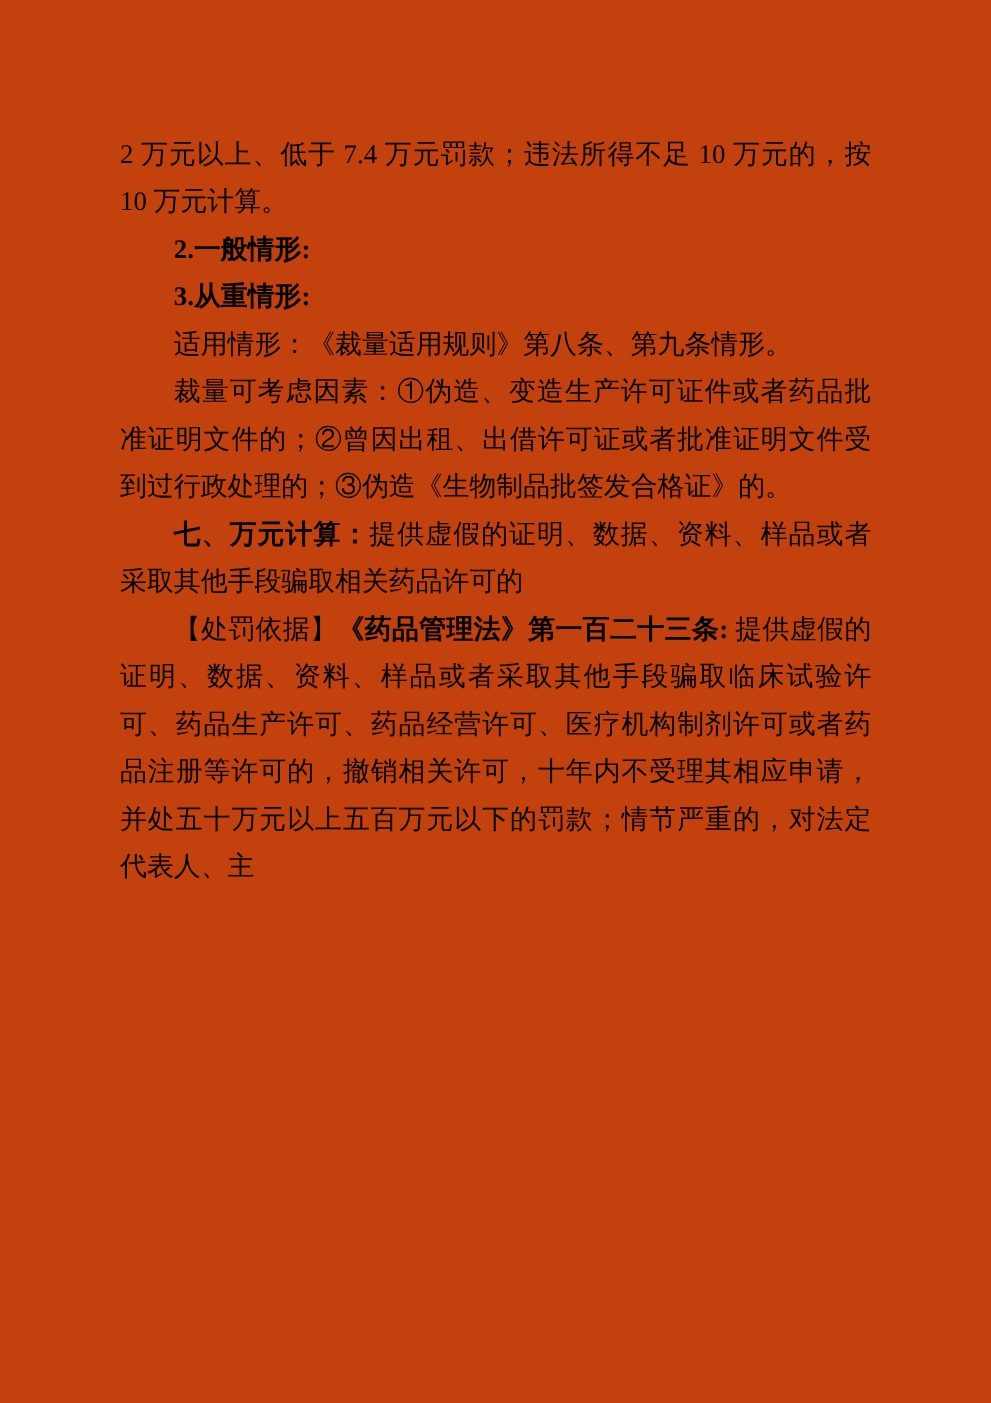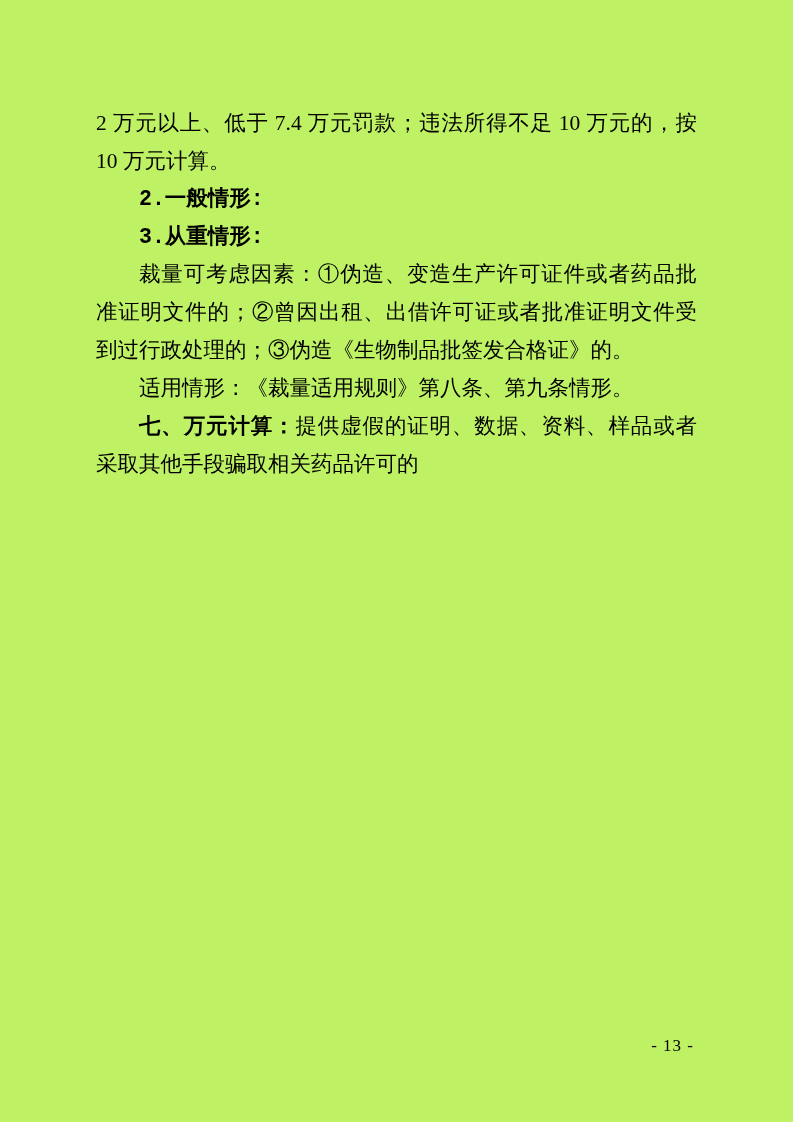--- a/index.html
+++ b/index.html
@@ -4,42 +4,41 @@
 <style>
   html, body {
     margin: 0;
     padding: 0;
     background: #ffffff;
   }
   .page {
     position: relative;
     width: 793px;
     height: 1122px;
-    background: #bef264;
+    background: #c2410c;
     overflow: hidden;
     font-family: "Liberation Serif", "DejaVu Serif", serif;
     color: #000000;
   }
   .doc-body {
     position: absolute;
     left: 96px;
     top: 104px;
     width: 601px;
     font-size: 21.5px;
     line-height: 38px;
     text-align: justify;
     text-justify: inter-character;
   }
   .para {
     margin: 0;
     padding: 0;
   }
   .indent {
     text-indent: 43px;
-    font-family: Liberation Mono, monospace;
   }
   .b {
     font-weight: bold;
   }
   .heading {
     font-weight: bold;
   }
   .page-number {
     position: absolute;
     left: 0;
@@ -59,25 +58,25 @@
   <div class="doc-body">
 
     <p class="para"><span>2 万元以上、低于 7.4 万元罚款；违法所得不足 10 万元的，按 10 万元计算。</span></p>
 
     <p class="para indent heading"><span class="b">2.一般情形:</span></p>
 
 
 
     <p class="para indent heading"><span class="b">3.从重情形:</span></p>
 
+    <p class="para indent"><span>适用情形：《裁量适用规则》第八条、第九条情形。</span></p>
+
     <p class="para indent"><span>裁量可考虑因素：①伪造、变造生产许可证件或者药品批准证明文件的；②曾因出租、出借许可证或者批准证明文件受到过行政处理的；③伪造《生物制品批签发合格证》的。</span></p>
-
-    <p class="para indent"><span>适用情形：《裁量适用规则》第八条、第九条情形。</span></p>
 
 
     <p class="para indent"><span class="b">七、万元计算：</span><span>提供虚假的证明、数据、资料、样品或者采取其他手段骗取相关药品许可的</span></p>
 
+    <p class="para indent"><span>【处罚依据】</span><span class="b">《药品管理法》第一百二十三条: </span><span>提供虚假的证明、数据、资料、样品或者采取其他手段骗取临床试验许可、药品生产许可、药品经营许可、医疗机构制剂许可或者药品注册等许可的，撤销相关许可，十年内不受理其相应申请，并处五十万元以上五百万元以下的罚款；情节严重的，对法定代表人、主</span></p>
 
   </div>
 
-  <div class="page-number">- 13 -</div>
 
 </div>
 
 </body></html>

